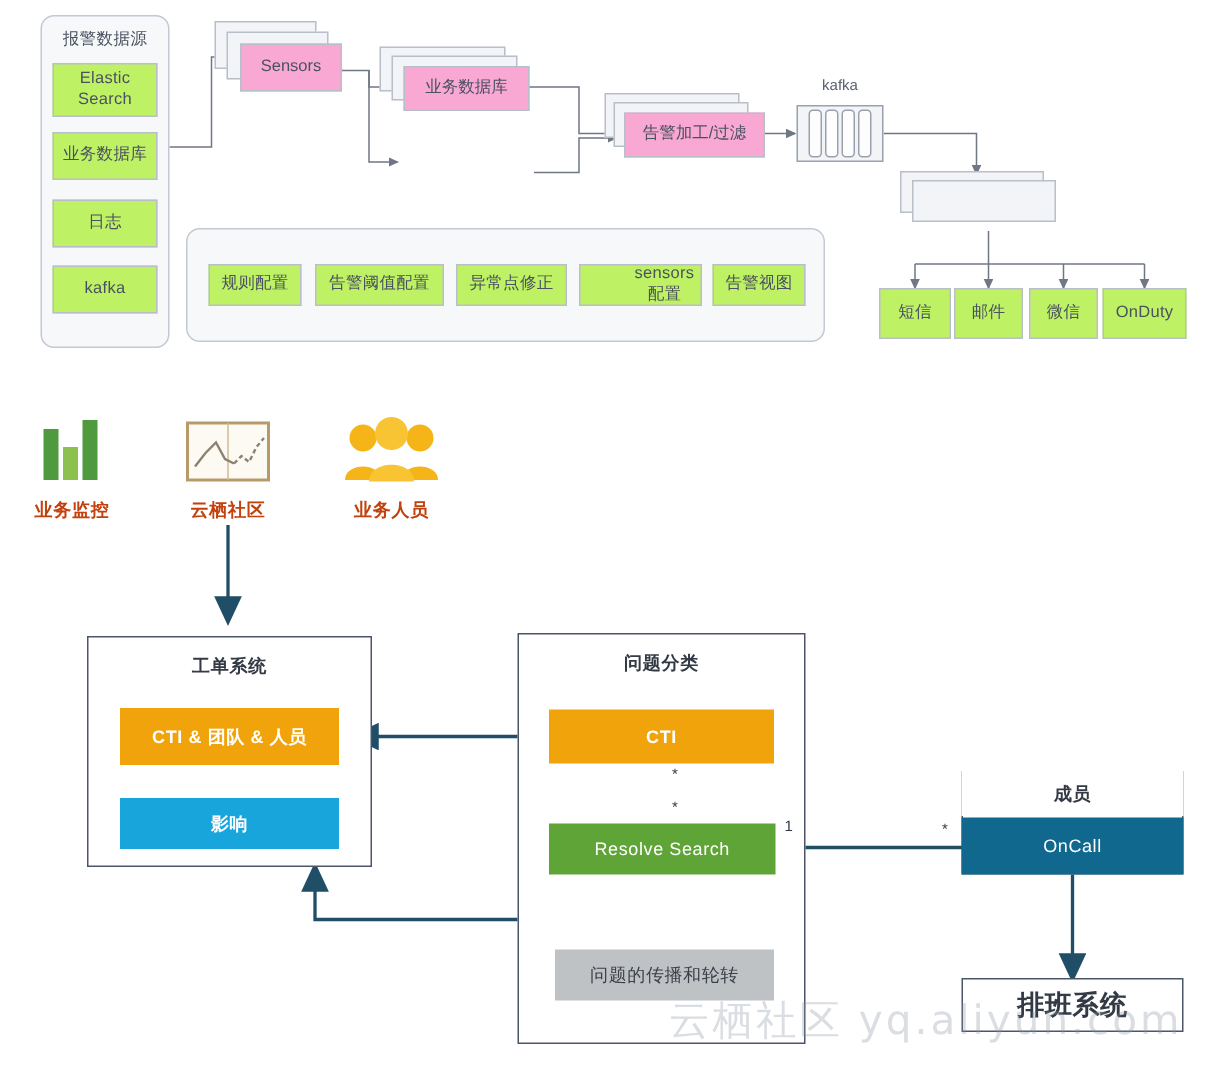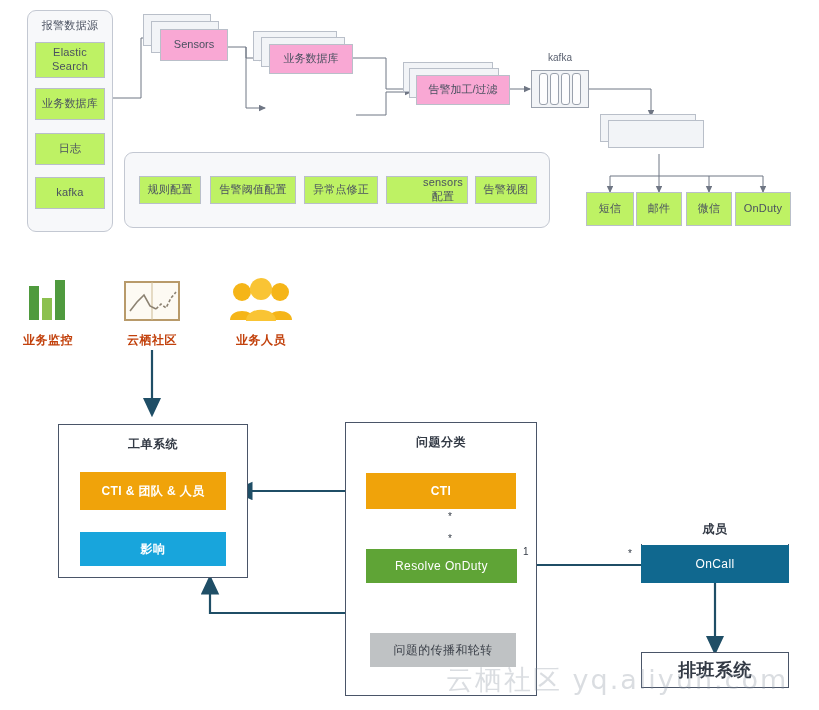--- a/index.html
+++ b/index.html
@@ -270,21 +270,21 @@
   </div>
 
   <div class="group-box" style="left:58px;top:424px;width:190px;height:154px;"></div>
   <div class="group-title" style="left:58px;top:436px;width:190px;">工单系统</div>
   <div class="chip chip-orange" style="left:80px;top:472px;width:146px;height:38px;">CTI &amp; 团队 &amp; 人员</div>
   <div class="chip chip-blue" style="left:80px;top:532px;width:146px;height:34px;">影响</div>
 
   <div class="group-box" style="left:345px;top:422px;width:192px;height:274px;"></div>
   <div class="group-title" style="left:345px;top:434px;width:192px;">问题分类</div>
   <div class="chip chip-orange" style="left:366px;top:473px;width:150px;height:36px;">CTI</div>
-  <div class="chip chip-green" style="left:366px;top:549px;width:151px;height:34px;">Resolve OnDuty</div>
+  <div class="chip chip-green" style="left:366px;top:549px;width:151px;height:34px;">Resolve Search</div>
   <div class="chip chip-gray" style="left:370px;top:633px;width:146px;height:34px;">问题的传播和轮转</div>
 
   <div class="mult" style="left:448px;top:511px;">*</div>
   <div class="mult" style="left:448px;top:533px;">*</div>
   <div class="mult" style="left:523px;top:546px;">1</div>
   <div class="mult" style="left:628px;top:548px;">*</div>
 
   <div class="card-outline" style="left:641px;top:514px;width:148px;height:69px;"></div>
   <div class="chip chip-white" style="left:641px;top:514px;width:148px;height:30px;border:none;">成员</div>
   <div class="chip chip-navy" style="left:641px;top:545px;width:148px;height:38px;">OnCall</div>

